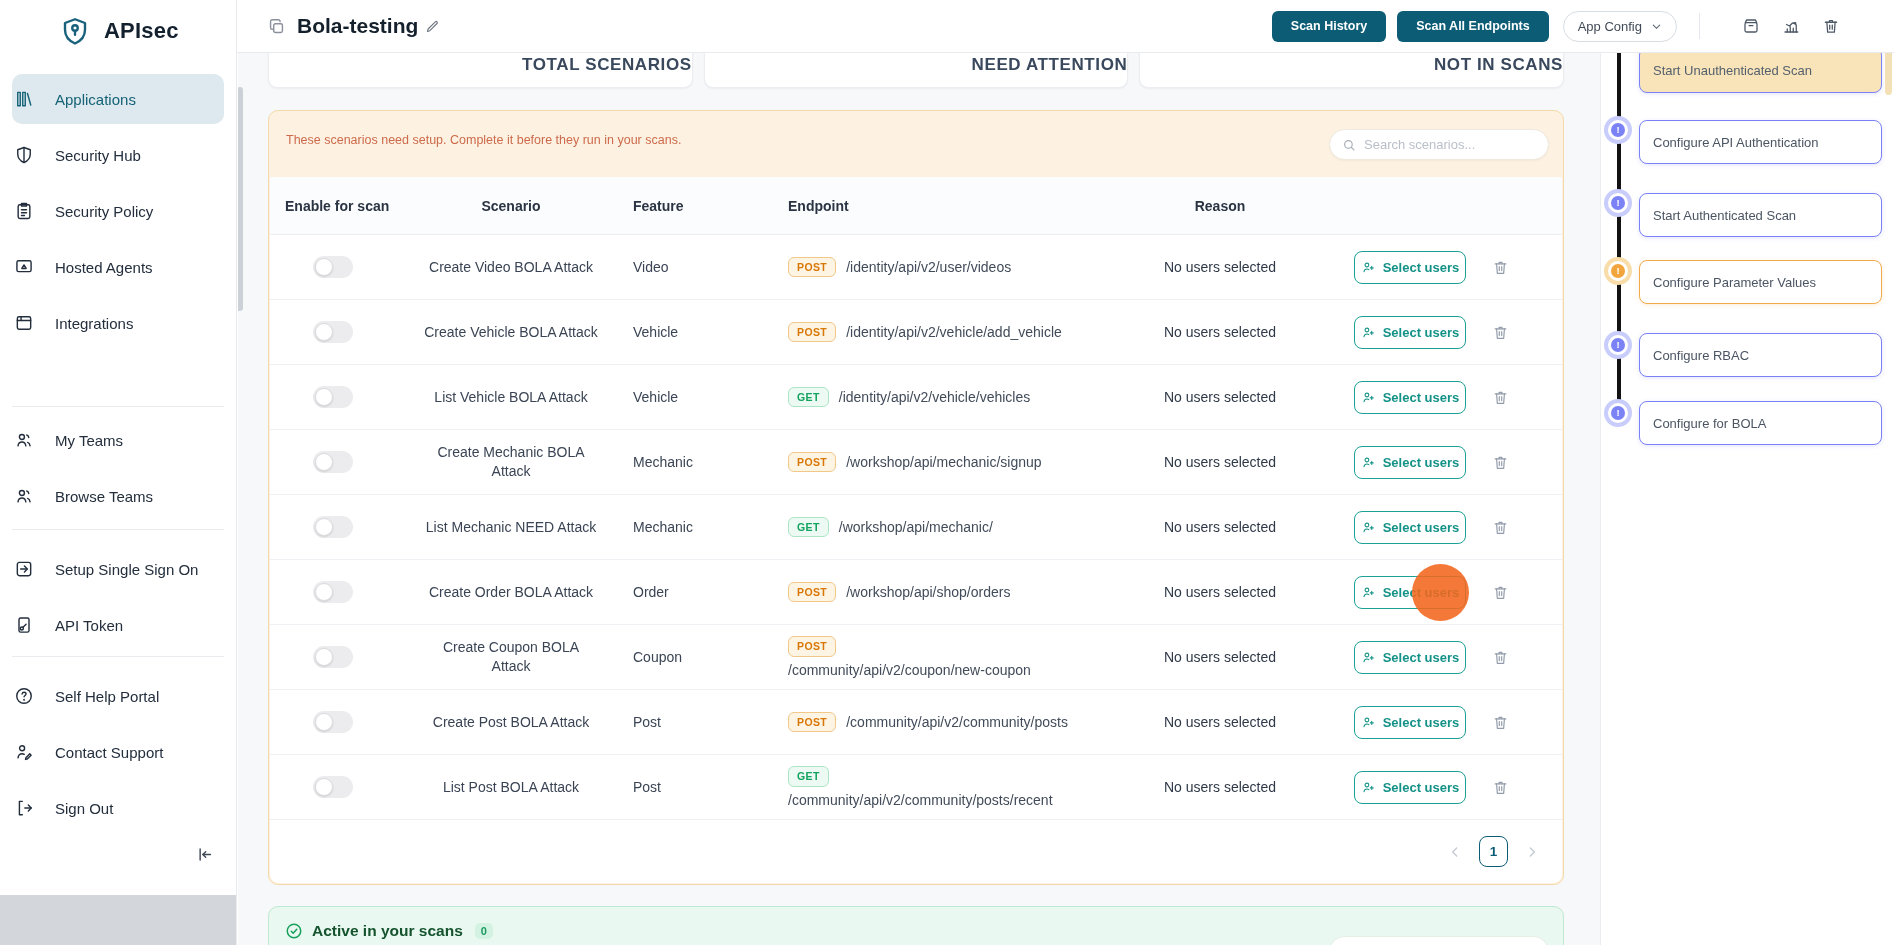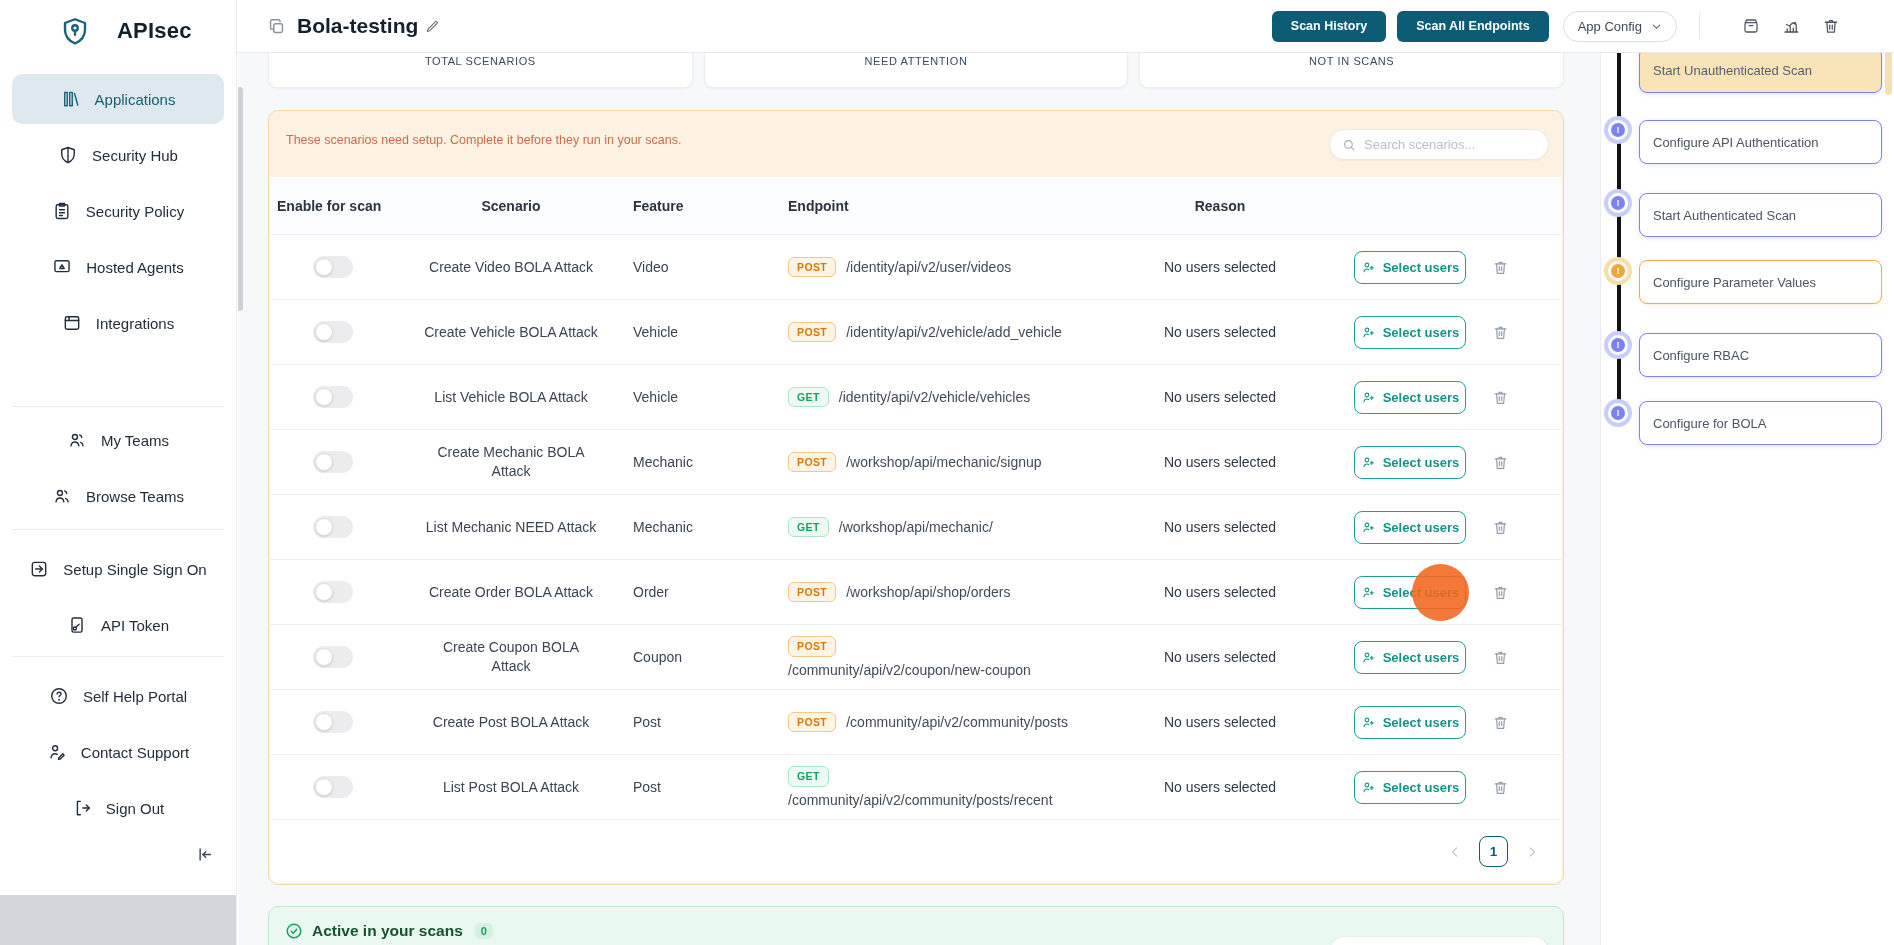--- a/index.html
+++ b/index.html
@@ -3,26 +3,26 @@
 <meta charset="utf-8">
 <style>
   * { margin:0; padding:0; box-sizing:border-box; }
   html,body { width:1894px; height:945px; overflow:hidden; background:#fff;
     font-family:"Liberation Sans", sans-serif; }
   .page { position:relative; width:1894px; height:945px; }
 
   
   .sidebar { position:absolute; left:0; top:0; width:237px; height:945px; background:#fff;
     border-right:1px solid #e8eaee; display:flex; flex-direction:column; z-index:6; }
-  .logo-row { display:flex; align-items:center; gap:27px; height:62px; padding-left:60px; }
+  .logo-row { display:flex; align-items:center; gap:14px; height:62px; padding-left:60px; }
   .logo-mark svg { width:30px; height:30px; display:block; }
   .logo-text { font-size:22px; font-weight:700; color:#13202e; letter-spacing:.2px; }
   .nav { padding:12px 12px 0 12px; }
-  .nav-item { display:flex; align-items:center; gap:14px; height:50px; padding:0 2px;
-    border-radius:10px; color:#232e3d; font-size:15px; font-weight:500; cursor:pointer; margin-bottom:6px;justify-content:center; }
+  .nav-item { display:flex; align-items:center; gap:21px; height:50px; padding:0 2px;
+    border-radius:10px; color:#232e3d; font-size:15px; font-weight:500; cursor:pointer; margin-bottom:6px; }
   .nav-item svg { width:20px; height:20px; flex:0 0 20px; }
   .nav-item.active { background:#dde9ee; color:#156276; }
   .nav-divider { height:1px; background:#e9ebef; }
   .div1 { margin-top:58px; } .div2 { margin-top:8px; } .div3 { margin-top:5px; }
   .grp2 { padding-top:8px; } .grp3 { padding-top:14px; } .grp4 { padding-top:14px; }
   .collapse-row { display:flex; justify-content:flex-end; padding:6px 22px 0 0; }
   .collapse-row svg { width:19px; height:19px; color:#3f4956; cursor:pointer; }
   .sidebar-footer-block { margin-top:auto; height:50px; background:#d3d7db; }
 
   
@@ -43,22 +43,22 @@
   .top-icon { color:#4d5866; margin-left:22px; cursor:pointer; }
   .top-icon:first-of-type { margin-left:0; }
   .top-icon svg { width:18px; height:18px; display:block; }
 
   
   .main { position:absolute; left:238px; top:53px; right:294px; bottom:0; background:#f7f8fa; overflow:hidden; }
   .scroll-thumb { position:absolute; left:-1px; top:34px; width:6px; height:224px; background:#ccd1d7; border-radius:3px; }
 
   .stats-row { position:absolute; top:-16px; left:30px; right:36px; height:51px; display:flex; gap:11px; }
   .stat-card { flex:1; background:#fff; border:1px solid #ebedf1; border-radius:9px;
-    box-shadow:0 1px 2px rgba(16,24,40,.05); text-align:center; padding-top:17px;
-    font-size:11px; font-weight:400; letter-spacing:.6px; color:#39485c; white-space:nowrap; overflow:hidden; }
+    box-shadow:0 1px 2px rgba(16,24,40,.05); text-align:right; padding-top:17px;
+    font-size:17px; font-weight:700; letter-spacing:.6px; color:#39485c; white-space:nowrap; overflow:hidden; }
 
   .attention-panel { position:absolute; top:57px; left:30px; right:36px; height:775px;
     background:#fdf2e2; border:1px solid #f3d9a9; border-radius:10px; }
   .att-head { position:relative; height:66px; padding:15px 16px 0 16px; }
   .att-title-row { display:flex; align-items:center; gap:9px; }
   .warn-icon { color:#e0641f; } .warn-icon svg { width:18px; height:18px; display:block; }
   .att-title { font-size:15.5px; font-weight:700; color:#9c430e; }
   .att-count { background:#f7e3c2; color:#d07b1f; font-size:11px; font-weight:700; border-radius:5px; padding:2px 6px; margin-left:3px; }
   .att-sub { font-size:12.5px; color:#cd6a4b; margin-top:7px; padding-left:1px; }
   .search-pill { position:absolute; right:14px; top:18px; width:220px; height:31px; background:#fff;
@@ -67,21 +67,21 @@
   .search-pill svg { width:14px; height:14px; color:#a7adb6; flex:0 0 14px; }
   .search-pill input { border:none; outline:none; flex:1; font-size:13px; color:#333; background:transparent;
     font-family:"Liberation Sans", sans-serif; min-width:0; }
   .search-pill input::placeholder { color:#b9bfc8; }
 
   .att-table { position:absolute; top:66px; left:1px; right:1px; bottom:1px; background:#fff;
     border-radius:0 0 9px 9px; overflow:hidden; display:flex; flex-direction:column; }
   .thead, .trow { display:grid; grid-template-columns:126px 230px 150px 318px 252px 1fr; align-items:center; }
   .thead { height:58px; flex:0 0 58px; background:#fbfcfd; border-bottom:1px solid #ededf1;
     font-size:14px; font-weight:600; color:#2a3442; }
-  .th1 { padding-left:7px; } .th2 { text-align:center; } .th3 { padding-left:7px; }
+  .th1 { padding-left:15px; } .th2 { text-align:center; } .th3 { padding-left:7px; }
   .th4 { padding-left:12px; } .th5 { text-align:center; }
   .trow { min-height:65px; flex:0 0 65px; border-bottom:1px solid #f0f0f4; font-size:14px; color:#3a4454; }
   .c-enable { display:flex; justify-content:center; }
   .toggle { width:40px; height:22px; border-radius:11px; background:#ececee; position:relative; cursor:pointer; }
   .toggle .knob { position:absolute; left:2px; top:2px; width:18px; height:18px; border-radius:50%;
     background:#fff; border:1px solid #dcdcdf; box-shadow:0 1px 2px rgba(0,0,0,.12); }
   .c-scenario { display:flex; justify-content:center; text-align:center; }
   .c-scenario .scen { white-space:nowrap; } .c-scenario .scen.wrap { white-space:normal; width:150px; line-height:1.35; }
   .c-feature { padding-left:7px; }
   .c-endpoint { display:flex; align-items:center; gap:10px; padding-left:12px; }

